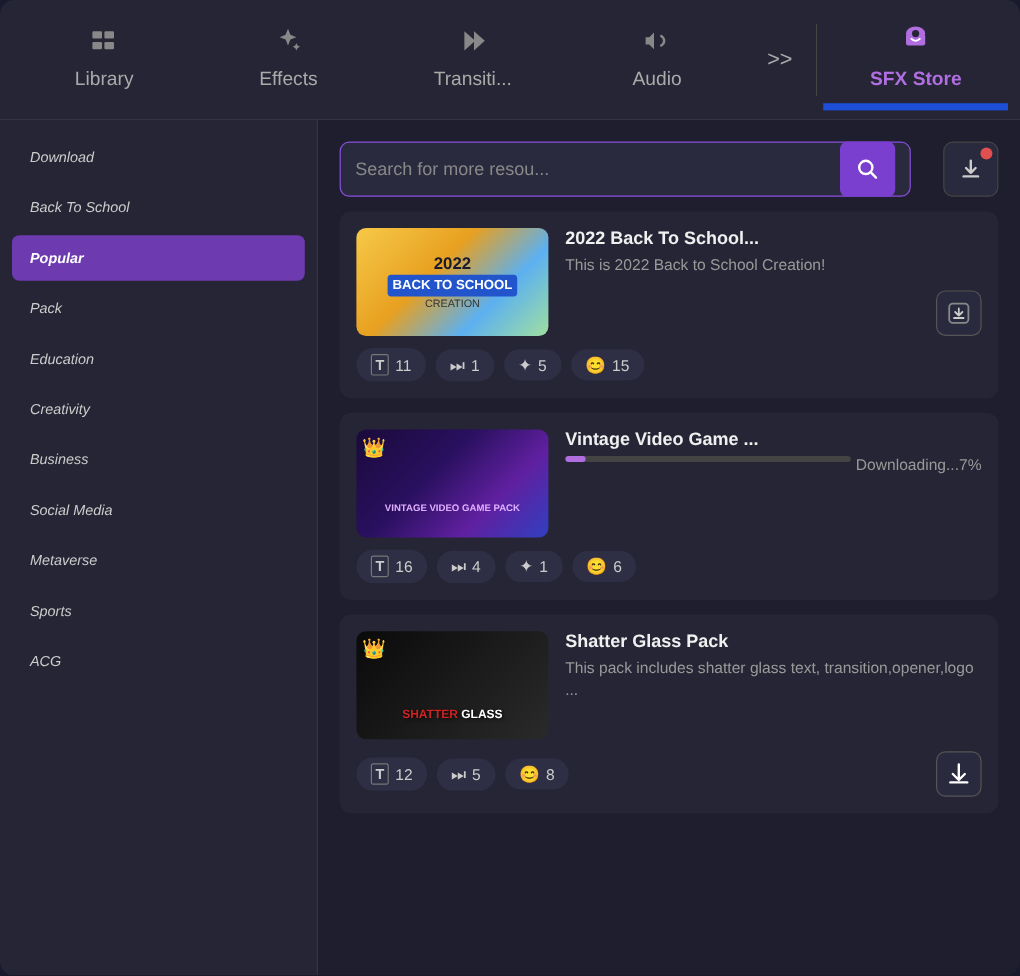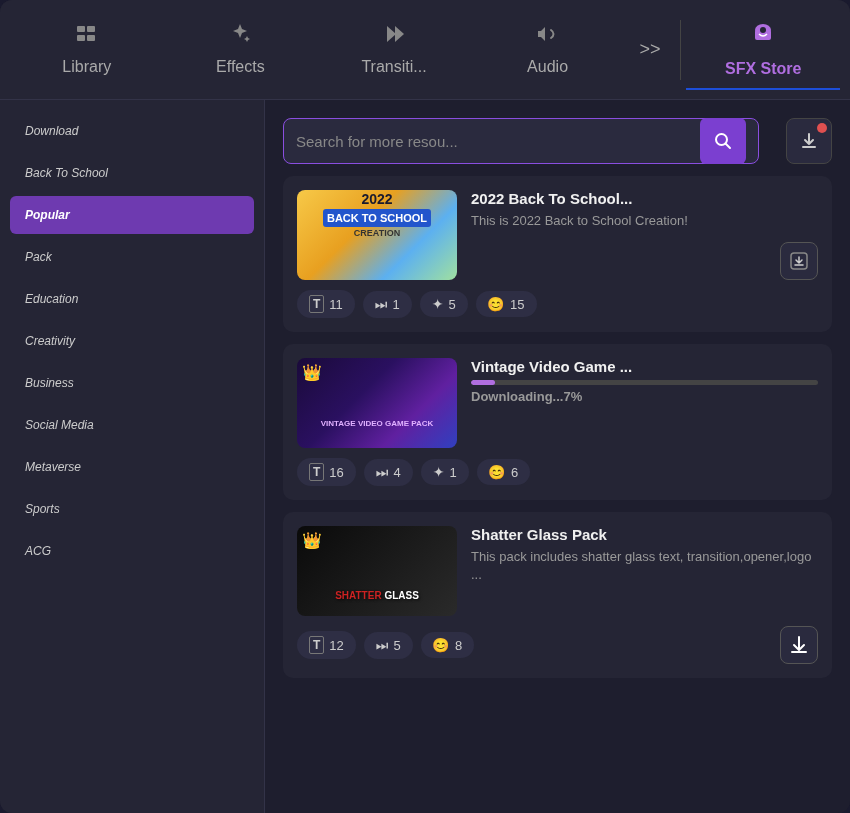--- a/index.html
+++ b/index.html
@@ -235,21 +235,21 @@
     .thumb-bts {
       background: linear-gradient(135deg, #f7c948 0%, #e8a020 40%, #5cb0f0 70%, #a0e0a0 100%);
       position: relative;
     }
     .thumb-bts-overlay {
       position: absolute;
       inset: 0;
       display: flex;
       flex-direction: column;
       align-items: center;
-      justify-content: flex-start;
+      justify-content: center;
       font-weight: 900;
       font-size: 10px;
       color: #1a1a2e;
       text-align: center;
       line-height: 1.3;
     }
     .thumb-bts-year {
       font-size: 14px;
       font-weight: 900;
       color: #1a1a2e;
@@ -350,23 +350,22 @@
 
     .card-download-btn.filled {
       background: #2a2a3e;
       color: white;
       font-size: 20px;
     }
 
     
     .progress-area {
       display: flex;
-      flex-direction: column;
+      flex-direction: row;
       gap: 4px;
-      font-weight: bold;
     }
 
     .progress-bar-bg {
       width: 100%;
       height: 5px;
       background: #444;
       border-radius: 3px;
       overflow: hidden;
     }
 
@@ -450,21 +449,21 @@
       </span>
       <span>Audio</span>
     </div>
 
     <div class="nav-more">
       <span>&gt;&gt;</span>
     </div>
 
     <div class="nav-divider"></div>
 
-    <div class="nav-item active" style="border-bottom:2px solid #1d4ed8; color:#b06ee0;">
+    <div class="nav-item active" style="border-bottom:6px solid #1d4ed8; color:#b06ee0;">
       <span class="nav-icon">
         <svg width="28" height="28" viewBox="0 0 28 28" fill="none">
           <ellipse cx="14" cy="10" rx="8" ry="6" fill="#b06ee0"></ellipse>
           <rect x="6" y="10" width="16" height="10" rx="2" fill="#b06ee0"></rect>
           <circle cx="14" cy="10" r="3" fill="#252535"></circle>
           <path d="M10 14 Q14 18 18 14" stroke="#fff" stroke-width="1.5" fill="none"></path>
         </svg>
       </span>
       <span style="font-weight:bold;">SFX Store</span>
     </div>
@@ -530,21 +529,21 @@
       </div>
 
       <div class="cards-list">
 
         <div class="card">
           <div class="card-top">
             <div class="card-thumb thumb-bts">
               <div class="thumb-bts-overlay">
                 <span class="thumb-bts-year">2022</span>
                 <span class="thumb-bts-main">BACK TO SCHOOL</span>
-                <span style="font-size:9px;color:#333;font-weight:700;">CREATION</span>
+                <span style="font-size:9px;color:#333;font-weight:400;">CREATION</span>
               </div>
             </div>
             <div class="card-info">
               <div class="card-title">2022 Back To School...</div>
               <div class="card-desc">This is 2022 Back to School Creation!</div>
             </div>
             <div class="card-download-btn" style="align-self:flex-end;">
               <svg width="20" height="20" viewBox="0 0 20 20" fill="none">
                 <rect x="2" y="2" width="16" height="16" rx="3" stroke="#888" stroke-width="1.5"></rect>
                 <path d="M10 6v6M7 9l3 3 3-3" stroke="#ccc" stroke-width="1.5" stroke-linecap="round" stroke-linejoin="round"></path>

